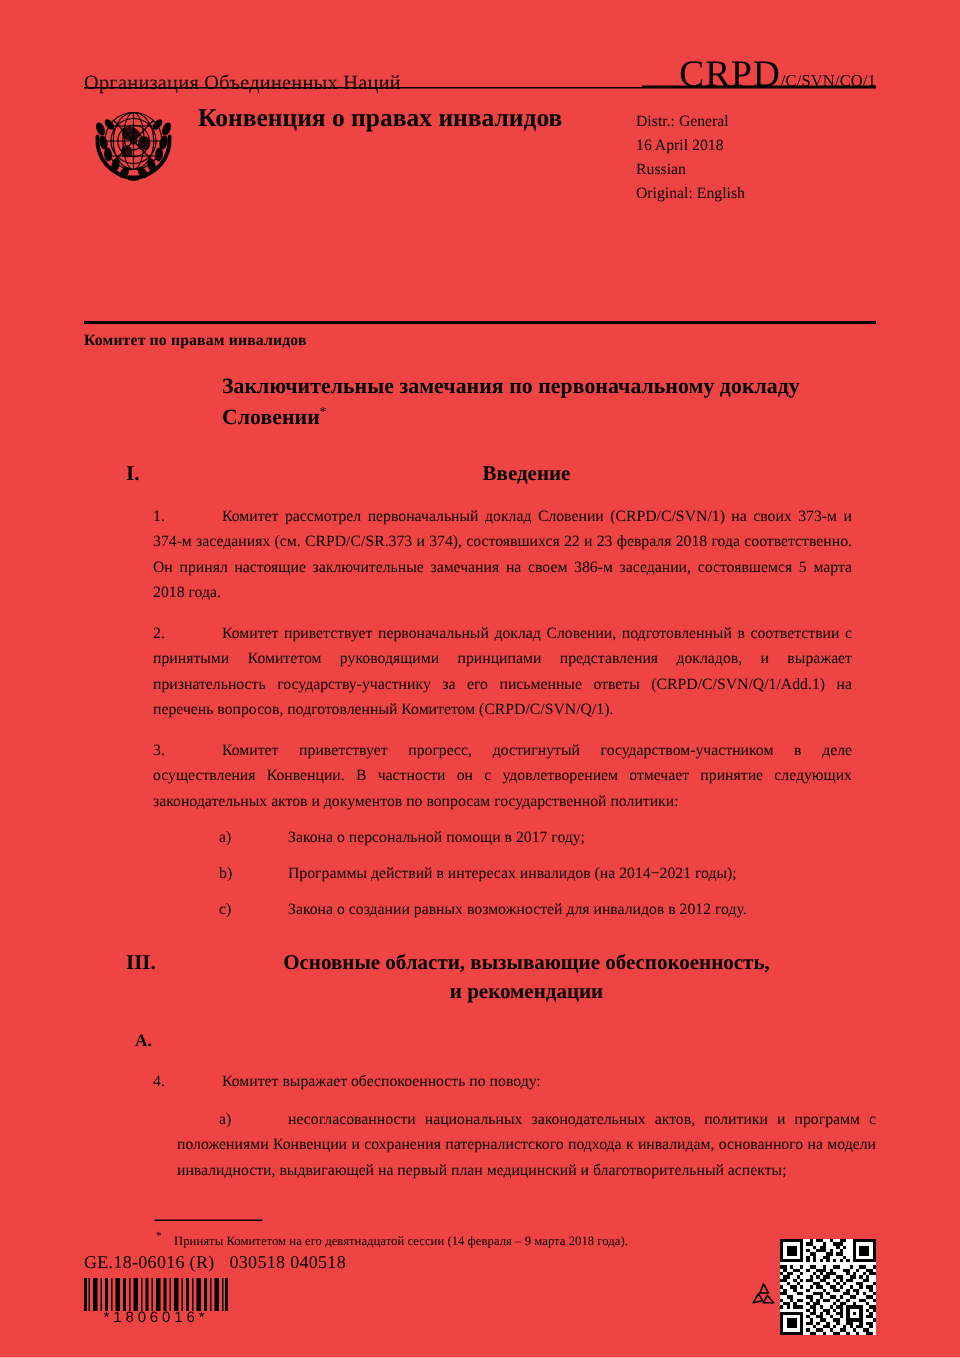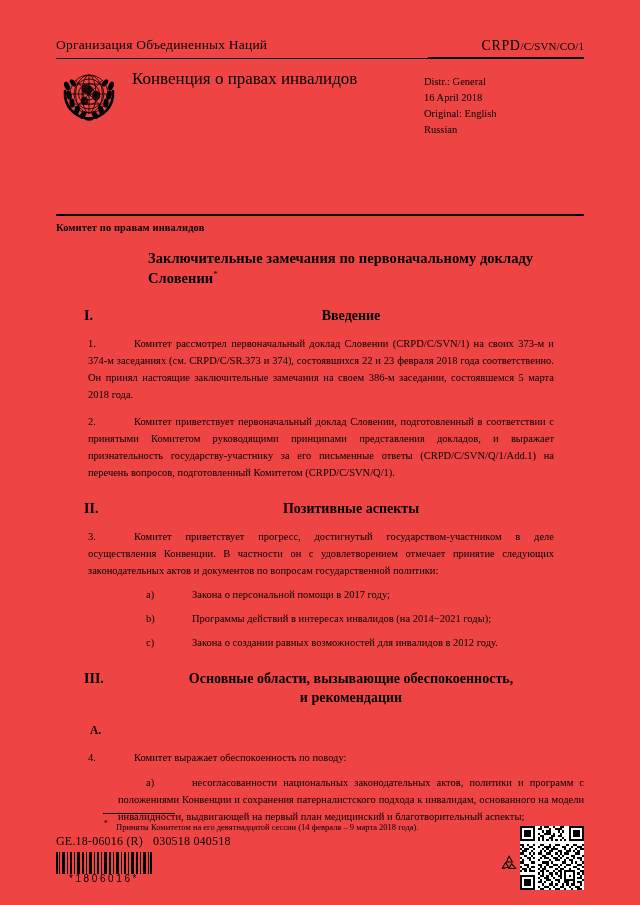--- a/index.html
+++ b/index.html
@@ -41,21 +41,21 @@
     padding-bottom: 2px;
     white-space: nowrap;
   }
   .docsymbol {
     white-space: nowrap;
     padding-bottom: 1px;
     text-align: right;
   }
   .docsymbol .sym-main {
     font-family: "Liberation Serif", "DejaVu Serif", serif;
-    font-size: 14px;
+    font-size: 25px;
     letter-spacing: 0.6px;
   }
   .docsymbol .sym-sub {
     font-family: "Liberation Serif", "DejaVu Serif", serif;
     font-size: 11px;
     letter-spacing: 0.1px;
   }
 
   .rule-thin-left {
     position: absolute;
@@ -83,21 +83,21 @@
     height: 62px;
   }
   .emblem-wrap svg { display: block; }
 
   .convention-title {
     position: absolute;
     left: 132px;
     top: 68px;
     width: 260px;
     font-family: "Liberation Serif", "DejaVu Serif", serif;
-    font-weight: normal;
+    font-weight: bold;
     font-size: 17px;
     line-height: 1.35;
   }
 
   .distr-block {
     position: absolute;
     left: 424px;
     top: 74px;
     width: 170px;
     font-family: "Liberation Serif", "DejaVu Serif", serif;
@@ -170,21 +170,21 @@
   }
   .sec-h2 .num {
     width: 28px;
     flex: 0 0 28px;
     margin-left: 34px;
   }
   .sec-h2 .txt { flex: 1; }
 
   .para {
     margin-top: 10px;
-    margin-left: 32px;
+    margin-left: 46px;
     width: 466px;
     font-size: 10.5px;
     line-height: 1.62;
     text-align: justify;
     text-indent: 0;
     position: relative;
   }
   .para .pnum {
     display: inline-block;
     width: 46px;
@@ -360,22 +360,22 @@
         <rect x="27" y="51" width="8" height="3.4" rx="1.6"></rect>
       </g>
     </svg>
   </div>
 
   <div class="convention-title">Конвенция о правах инвалидов</div>
 
   <div class="distr-block">
     <div>Distr.: General</div>
     <div>16 April 2018</div>
+    <div>Russian</div>
     <div>Original: English</div>
-    <div>Russian</div>
   </div>
 
   <div class="rule-thick-full"></div>
 
   <div class="committee">Комитет по правам инвалидов</div>
 
   <div class="content">
 
     <div class="doc-title">
       <span>Заключительные замечания по первоначальному докладу Словении</span><span class="fn-star">*</span>
@@ -385,24 +385,20 @@
       <span class="num">I.</span>
       <span class="txt">Введение</span>
     </div>
     <div class="para">
       <span class="pnum">1.</span><span>Комитет рассмотрел первоначальный доклад Словении (CRPD/C/SVN/1) на своих 373-м и 374-м заседаниях (см. CRPD/C/SR.373 и 374), состоявшихся 22 и 23 февраля 2018 года соответственно. Он принял настоящие заключительные замечания на своем 386-м заседании, состоявшемся 5 марта 2018 года.</span>
     </div>
     <div class="para">
       <span class="pnum">2.</span><span>Комитет приветствует первоначальный доклад Словении, подготовленный в соответствии с принятыми Комитетом руководящими принципами представления докладов, и выражает признательность государству-участнику за его письменные ответы (CRPD/C/SVN/Q/1/Add.1) на перечень вопросов, подготовленный Комитетом (CRPD/C/SVN/Q/1).</span>
     </div>
 
-    <div class="sec-h1">
-      <span class="num">II.</span>
-      <span class="txt">Позитивные аспекты</span>
-    </div>
     <div class="para">
       <span class="pnum">3.</span><span>Комитет приветствует прогресс, достигнутый государством-участником в деле осуществления Конвенции. В частности он с удовлетворением отмечает принятие следующих законодательных актов и документов по вопросам государственной политики:</span>
     </div>
     <div class="subpara-list">
       <div class="list-row">
         <span class="letter">a)</span>
         <span class="item">Закона о персональной помощи в 2017 году;</span>
       </div>
       <div class="list-row">
         <span class="letter">b)</span>

